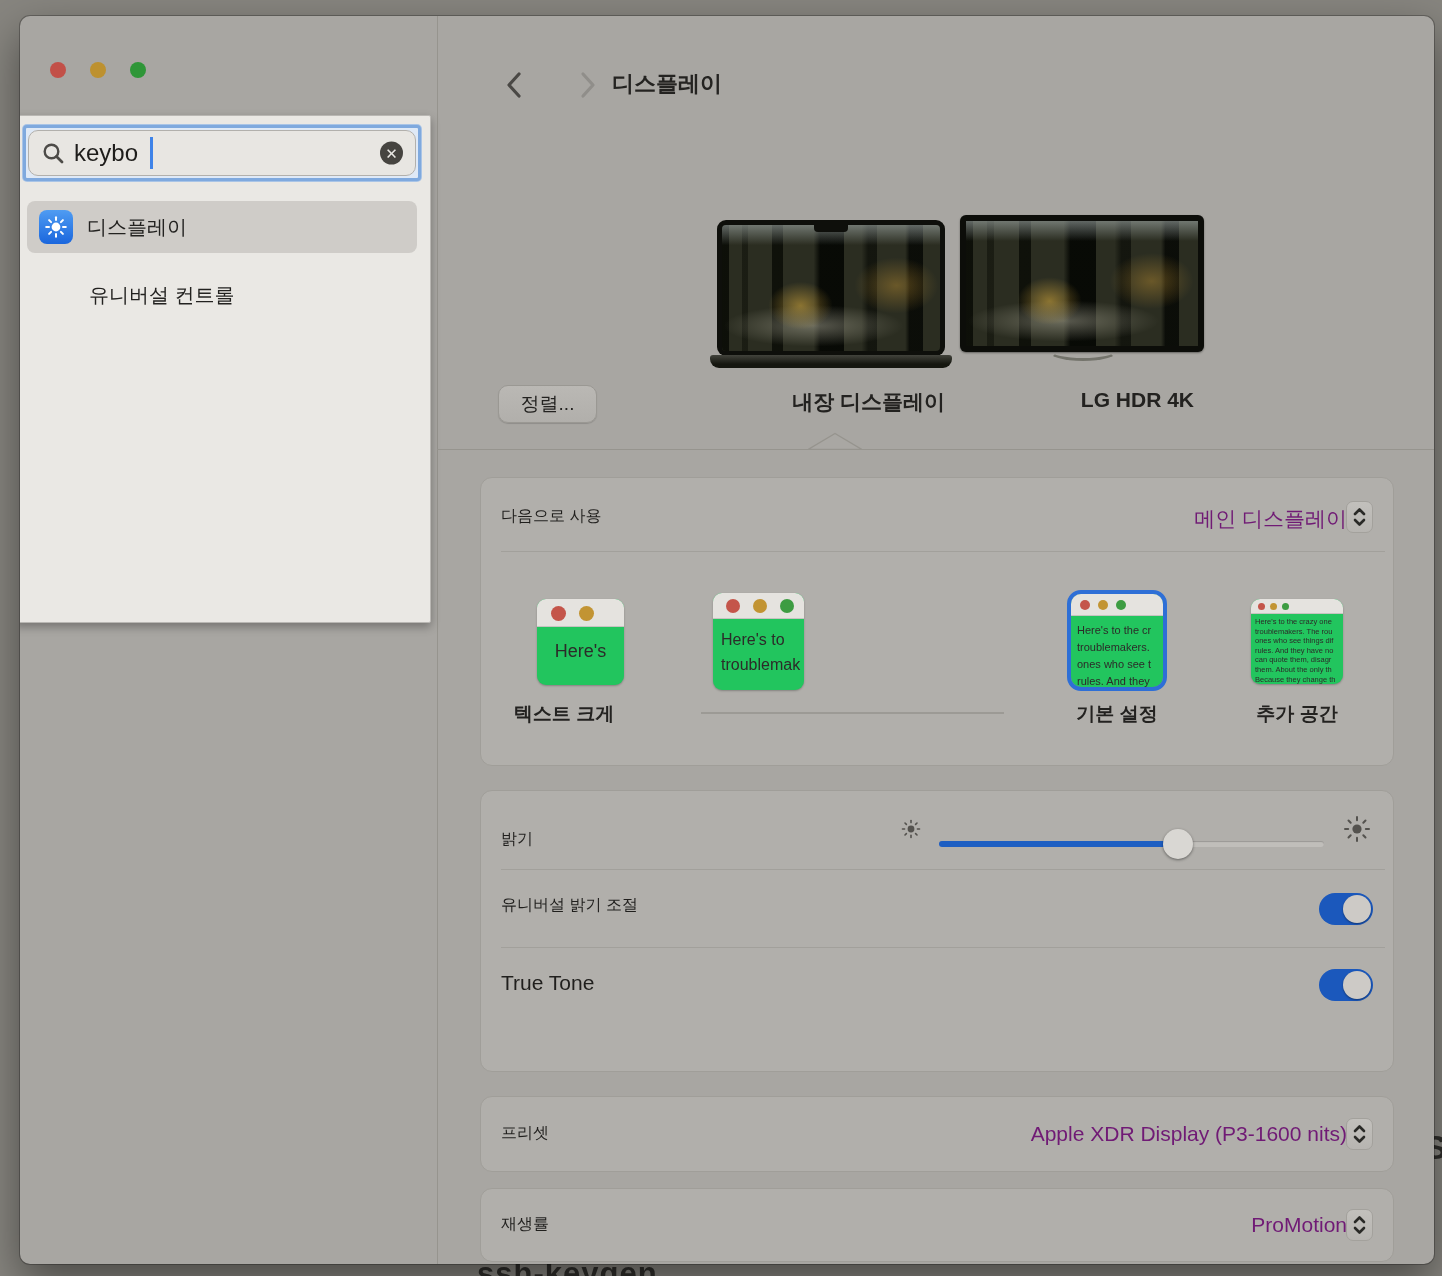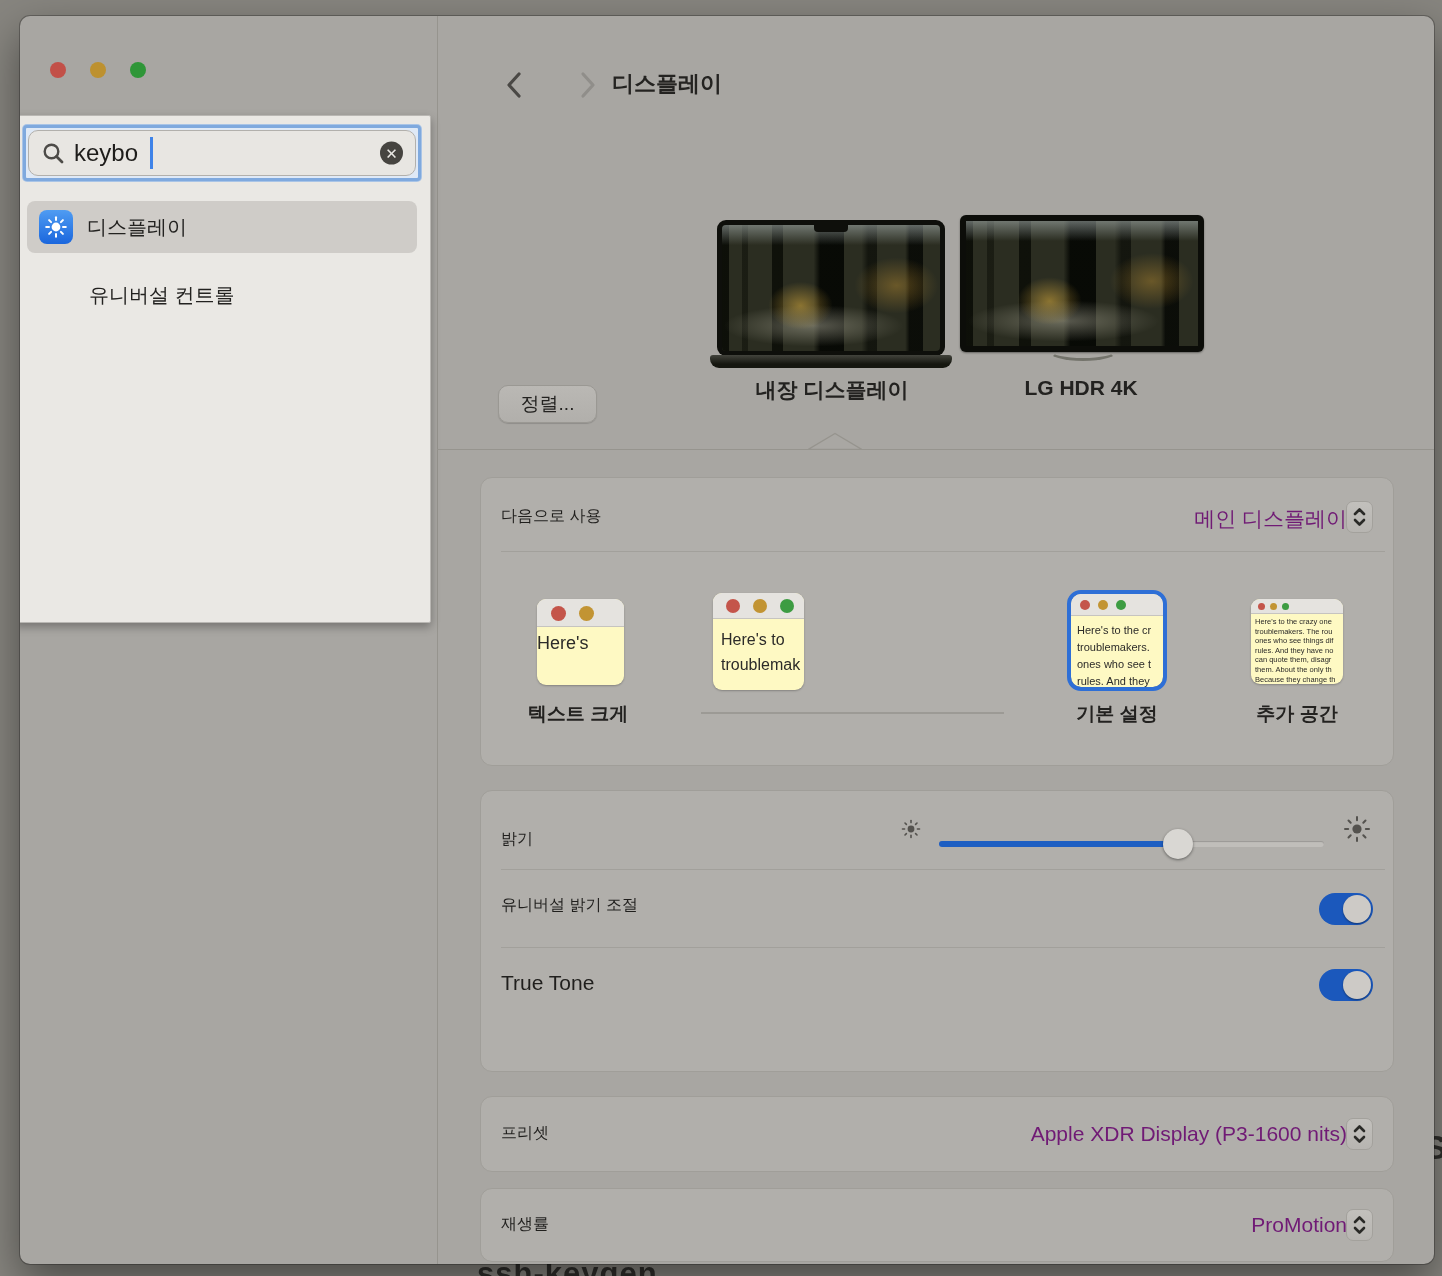--- a/index.html
+++ b/index.html
@@ -83,21 +83,21 @@
       radial-gradient(ellipse 60px 40px at 80% 48%, rgba(200,152,52,.4), transparent 70%),
       radial-gradient(ellipse 55% 22% at 42% 80%, rgba(172,170,152,.5), transparent 75%),
       linear-gradient(90deg, rgba(10,12,6,.9) 0 3%, transparent 3% 9%,
         rgba(18,20,12,.65) 9% 12%, transparent 12% 23%,
         rgba(10,12,6,.85) 23% 28%, transparent 28% 42%,
         rgba(6,8,4,.95) 45% 56%, transparent 56% 64%,
         rgba(14,16,10,.8) 67% 71%, transparent 71% 84%,
         rgba(8,10,6,.9) 86% 92%, transparent 92%);
   }
 
-  .display-label { position:absolute; top:360px; width:226px; text-align:center;
+  .display-label { position:absolute; top:372px; width:226px; text-align:right;
                    font-size:21px; font-weight:700; color:#232220; }
   #label-builtin { left:699px; }
   #label-lg      { left:948px; }
 
   .arrange-btn { position:absolute; left:478px; top:369px; width:99px; height:38px;
                  background:linear-gradient(180deg,#bab8b4,#b1afab); border:1px solid #9a9893;
                  border-radius:10px; font-size:19px; color:#232220; text-align:center;
                  line-height:36px; cursor:pointer; box-shadow:0 1px 1px rgba(0,0,0,.15); }
 
   .section-divider { position:absolute; left:417px; top:433px; width:997px; height:1px; background:#96948e; }
@@ -114,47 +114,47 @@
   .row-label { position:absolute; left:20px; font-size:16px; color:#201f1d; }
   .row-sublabel { position:absolute; left:20px; font-size:19px; color:#45443f; line-height:29px; width:740px; }
   .inner-div { position:absolute; left:20px; right:8px; height:1px; background:#a2a09b; }
 
   .stepper { position:absolute; width:27px; height:32px; border-radius:7px;
              background:linear-gradient(180deg,#c2c0bc,#b7b5b1); border:1px solid #a3a19c;
              display:flex; align-items:center; justify-content:center; cursor:pointer; }
   .pop-value { position:absolute; font-size:21px; color:#701a75; text-align:right; right:46px; }
 
   
-  .thumb { position:absolute; background:#fef9c3; border-radius:9px; overflow:hidden;
+  .thumb { position:absolute; background:#22c55e; border-radius:9px; overflow:hidden;
            box-shadow:0 1px 2px rgba(0,0,0,.25); cursor:pointer; }
   .thumb .tbar { position:relative; width:100%; background:#e5e3df; border-bottom:1px solid #c6c4c0; }
   .dot { position:absolute; border-radius:50%; }
   .dot.r { background:#c4554a; } .dot.y { background:#c29433; } .dot.g { background:#3d9c42; }
   .thumb .ttext { color:#2c2b29; white-space:pre-line; overflow:hidden; }
   .thumb.on { outline:4px solid #2e6fd6; outline-offset:0px; border-radius:10px; }
 
   #thumb-1 { left:56px;  top:121px; width:87px; height:86px; }
   #thumb-1 .tbar { height:28px; }
-  #thumb-1 .ttext { font-size:18px; text-align:left; padding-top:6px; }
+  #thumb-1 .ttext { font-size:18px; text-align:center; padding-top:14px; }
   #thumb-2 { left:232px; top:115px; width:91px; height:97px; }
   #thumb-2 .tbar { height:26px; }
   #thumb-2 .ttext { font-size:16px; line-height:25px; padding:8px 0 0 8px; width:110px; }
   #thumb-3 { left:412px; top:115px; width:90px; height:92px; }
   #thumb-3 .tbar { height:24px; }
   #thumb-3 .ttext { font-size:13.5px; line-height:20px; padding:6px 0 0 7px; width:104px; }
   #thumb-4 { left:590px; top:116px; width:92px; height:93px; }
   #thumb-4 .tbar { height:22px; }
   #thumb-4 .ttext { font-size:11px; line-height:17px; padding:6px 0 0 6px; }
   #thumb-5 { left:770px; top:121px; width:92px; height:85px; }
   #thumb-5 .tbar { height:15px; }
   #thumb-5 .ttext { font-size:7.5px; line-height:9.6px; padding:3px 0 0 4px; }
 
   .scale-label { position:absolute; top:223px; width:150px; text-align:center;
                  font-size:19px; font-weight:700; color:#232220; }
-  #scale-label-1 { left:22px; } #scale-label-4 { left:561px; } #scale-label-5 { left:741px; }
+  #scale-label-1 { left:8px; } #scale-label-4 { left:561px; } #scale-label-5 { left:741px; }
   .scale-track { position:absolute; left:220px; top:234px; width:303px; height:2px; background:#9c9a95; }
 
   
   .slider-track { position:absolute; left:458px; top:50px; width:385px; height:6px;
                   border-radius:3px; background:#c0beba; box-shadow:inset 0 1px 1px rgba(0,0,0,.2); }
   .slider-fill { height:100%; border-radius:3px; background:#1d5ec2; }
   .slider-knob { position:absolute; top:-12px; width:30px; height:30px; border-radius:50%;
                  background:#d9d7d3; box-shadow:0 1px 3px rgba(0,0,0,.45); cursor:pointer; }
 
   

